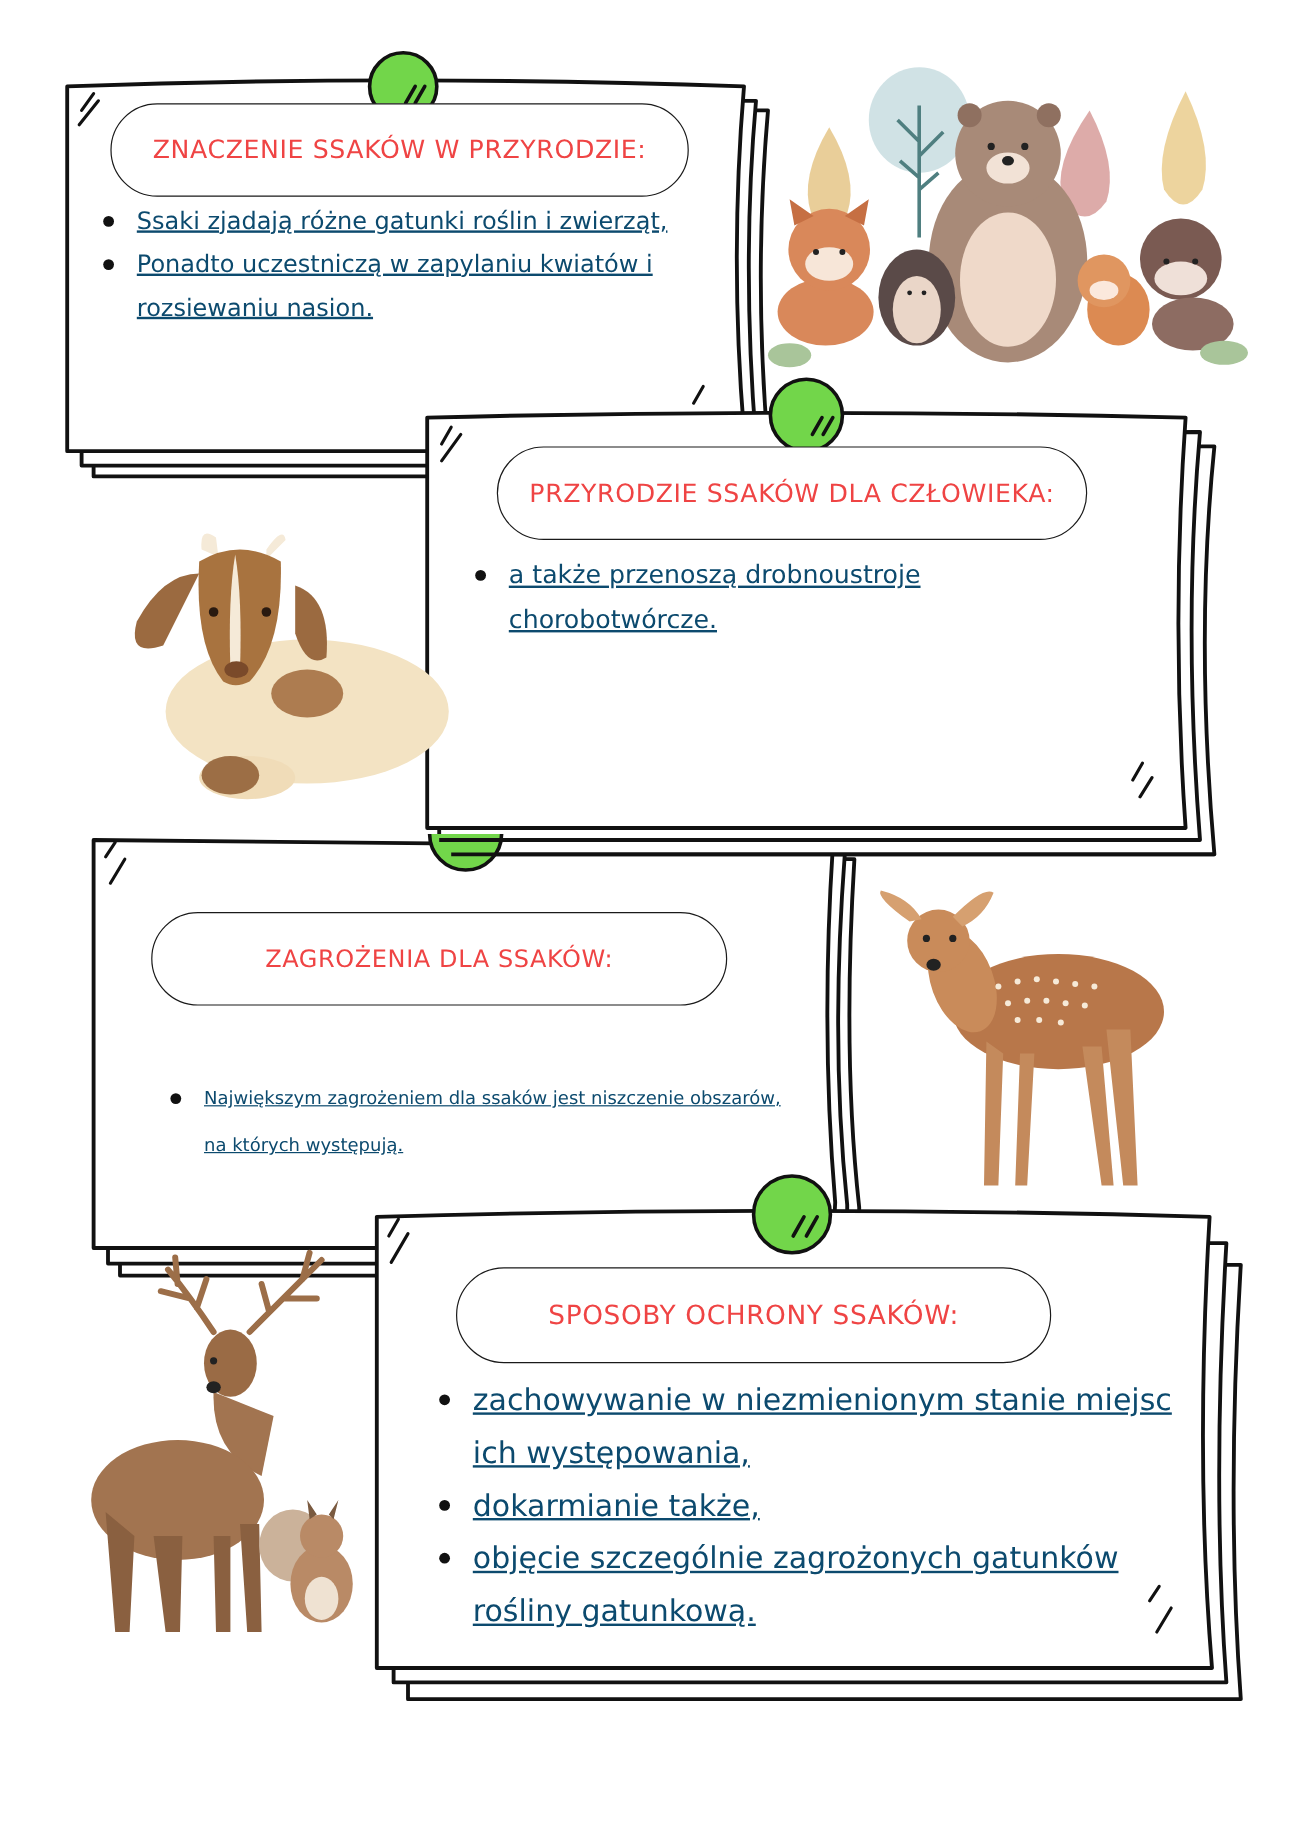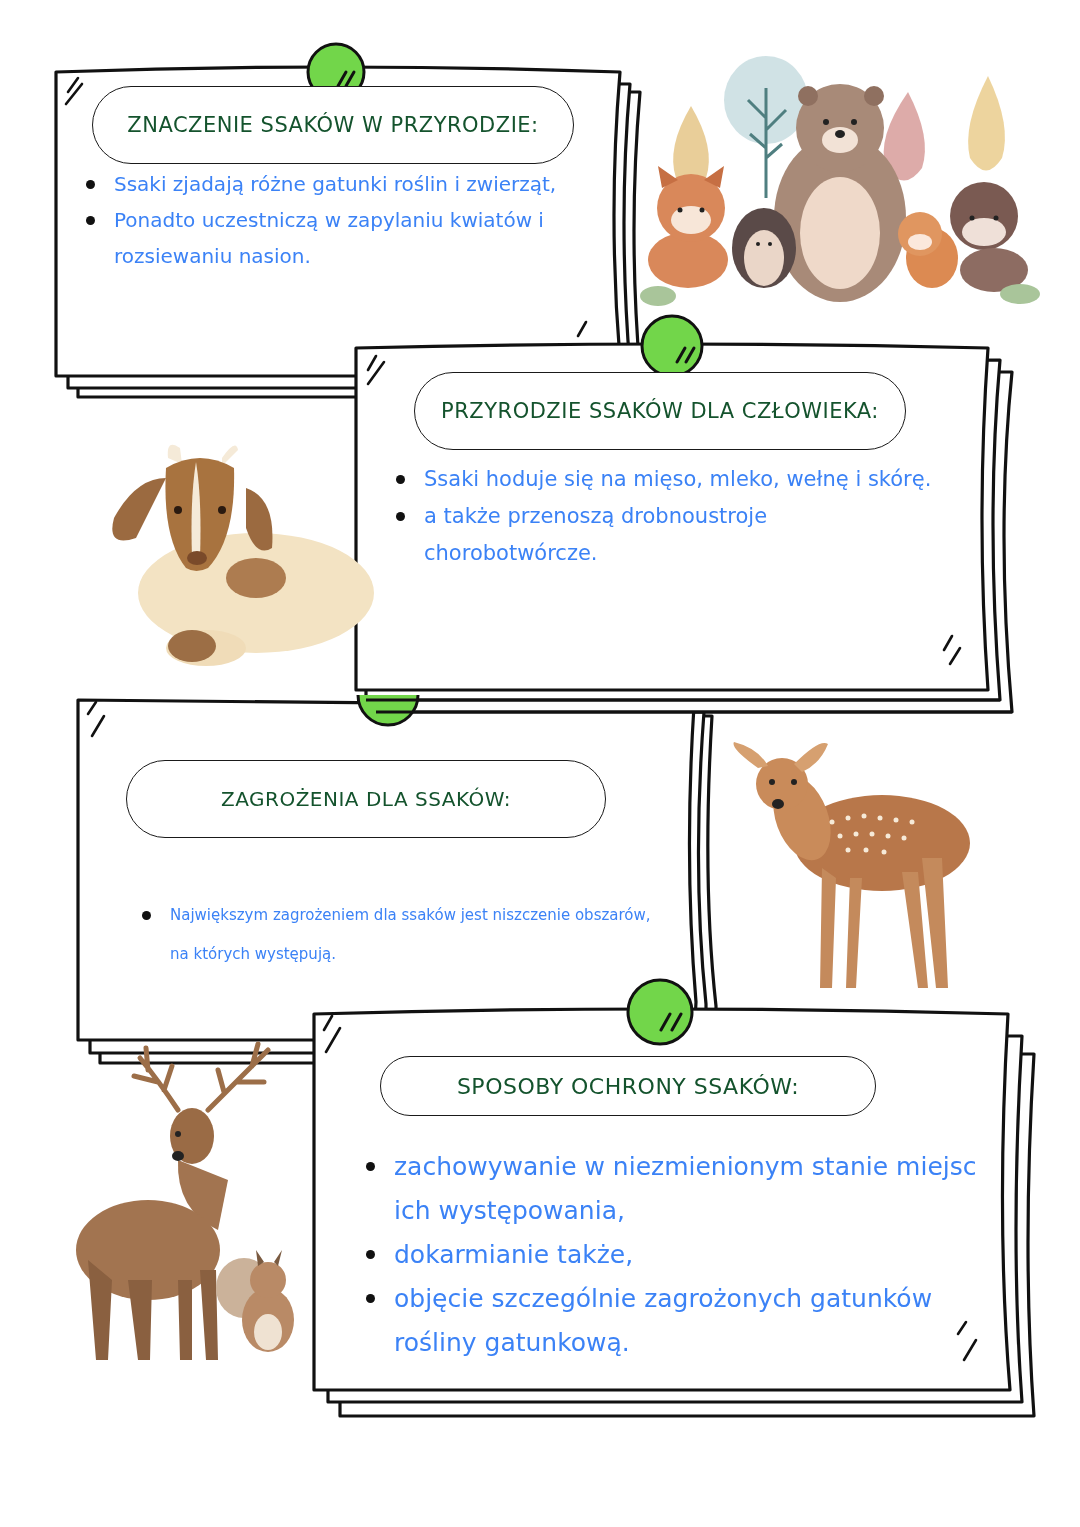--- a/index.html
+++ b/index.html
@@ -3,23 +3,23 @@
 <meta charset="utf-8">
 <style>
   html, body { margin: 0; padding: 0; background: #ffffff; }
   body { width: 1080px; height: 1527px; position: relative; overflow: hidden;
          font-family: "DejaVu Sans", sans-serif; color: #111; }
   .layer { position: absolute; left: 0; top: 0; width: 1080px; height: 1527px; }
   .abs { position: absolute; }
   .pill { position: absolute; border: 1.6px solid #1a1a1a; border-radius: 40px;
           background: #fff; display: flex; align-items: center; justify-content: center;
           box-sizing: border-box; }
-  .pill span { font-family: "DejaVu Sans", sans-serif; letter-spacing: 0.5px; color: #14532d; }
+  .pill span { font-family: "DejaVu Sans", sans-serif; letter-spacing: 0.5px; color: #ef4444; }
   ul.bl { position: absolute; margin: 0; padding: 0; list-style: none; }
-  ul.bl li { position: relative; padding-left: 30px; color: #3b82f6; }
+  ul.bl li { position: relative; padding-left: 30px; color: #0c4a6e; text-decoration: underline; }
   ul.bl li::before { content: ""; position: absolute; left: 2px; width: 9px; height: 9px;
                      border-radius: 50%; background: #111; }
   .s1 li { font-size: 20px; line-height: 36px; }
   .s1 li::before { top: 14px; }
   .s2 li { font-size: 21px; line-height: 37px; }
   .s2 li::before { top: 14px; }
   .s3 li { font-size: 15px; line-height: 39px; margin-top: 44px; }
   .s3 li::before { top: 15px; }
   .s4 li { font-size: 25px; line-height: 44px; }
   .s4 li::before { top: 17px; width: 11px; height: 11px; }
@@ -109,36 +109,35 @@
     <li> Ssaki zjadają różne gatunki roślin i zwierząt,</li>
     <li style="width:470px;">Ponadto uczestniczą w zapylaniu kwiatów i rozsiewaniu nasion.</li>
   </ul>
 </section>
 
 <section>
   <div class="pill" style="left:414px; top:372px; width:492px; height:78px;">
     <span style="font-size:21px;">PRZYRODZIE SSAKÓW DLA CZŁOWIEKA:</span>
   </div>
   <ul class="bl s2" style="left:394px; top:461px; width:560px;">
-    <li> Ssaki hoduje się na mięso, mleko, wełnę i skórę.</li>
     <li style="width:380px;">a także przenoszą drobnoustroje chorobotwórcze.</li>
   </ul>
 </section>
 
 <section>
   <div class="pill" style="left:126px; top:760px; width:480px; height:78px;">
     <span style="font-size:20px;">ZAGROŻENIA DLA SSAKÓW:</span>
   </div>
   <ul class="bl s3" style="left:140px; top:852px; width:530px;">
     <li style="width:490px;">Największym zagrożeniem dla ssaków jest niszczenie obszarów, na których występują.</li>
   </ul>
 </section>
 
 <section>
-  <div class="pill" style="left:380px; top:1056px; width:496px; height:60px;">
+  <div class="pill" style="left:380px; top:1056px; width:496px; height:80px;">
     <span style="font-size:22px;">SPOSOBY OCHRONY SSAKÓW:</span>
   </div>
   <ul class="bl s4" style="left:364px; top:1145px; width:630px;">
     <li style="width:590px;">zachowywanie w niezmienionym stanie miejsc ich występowania,</li>
     <li>dokarmianie także,</li>
     <li style="width:560px;">objęcie szczególnie zagrożonych gatunków rośliny gatunkową.</li>
   </ul>
 </section>
 
 <svg class="abs" style="left:636px; top:48px;" width="410" height="262" viewBox="0 0 410 262">

